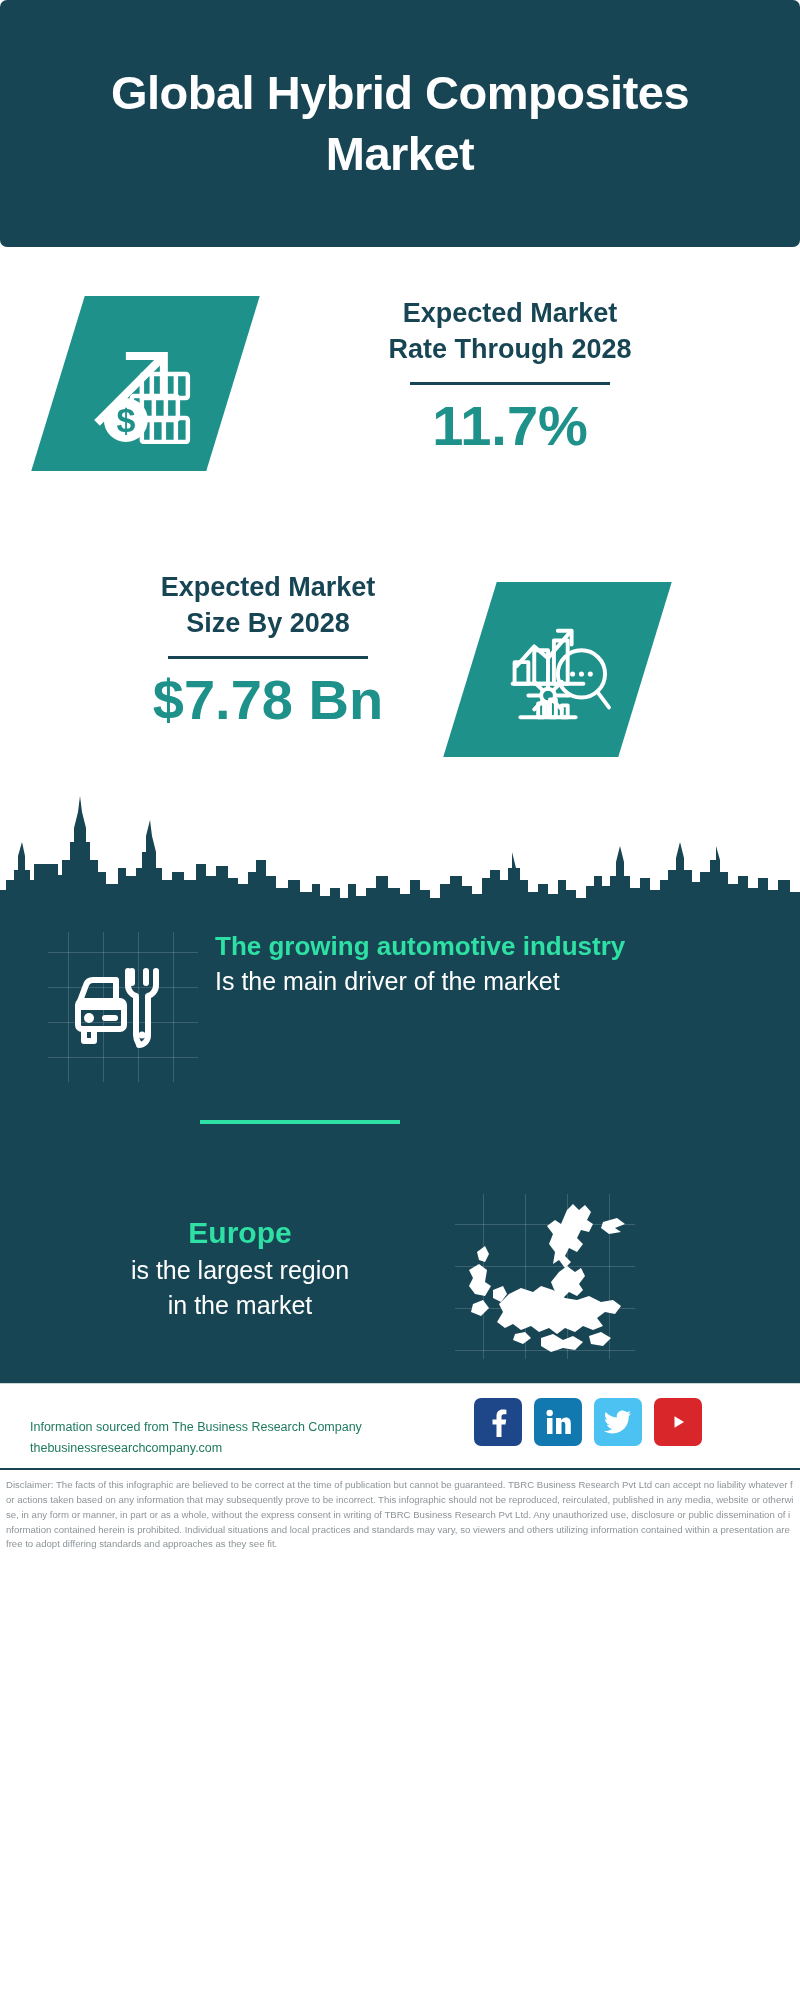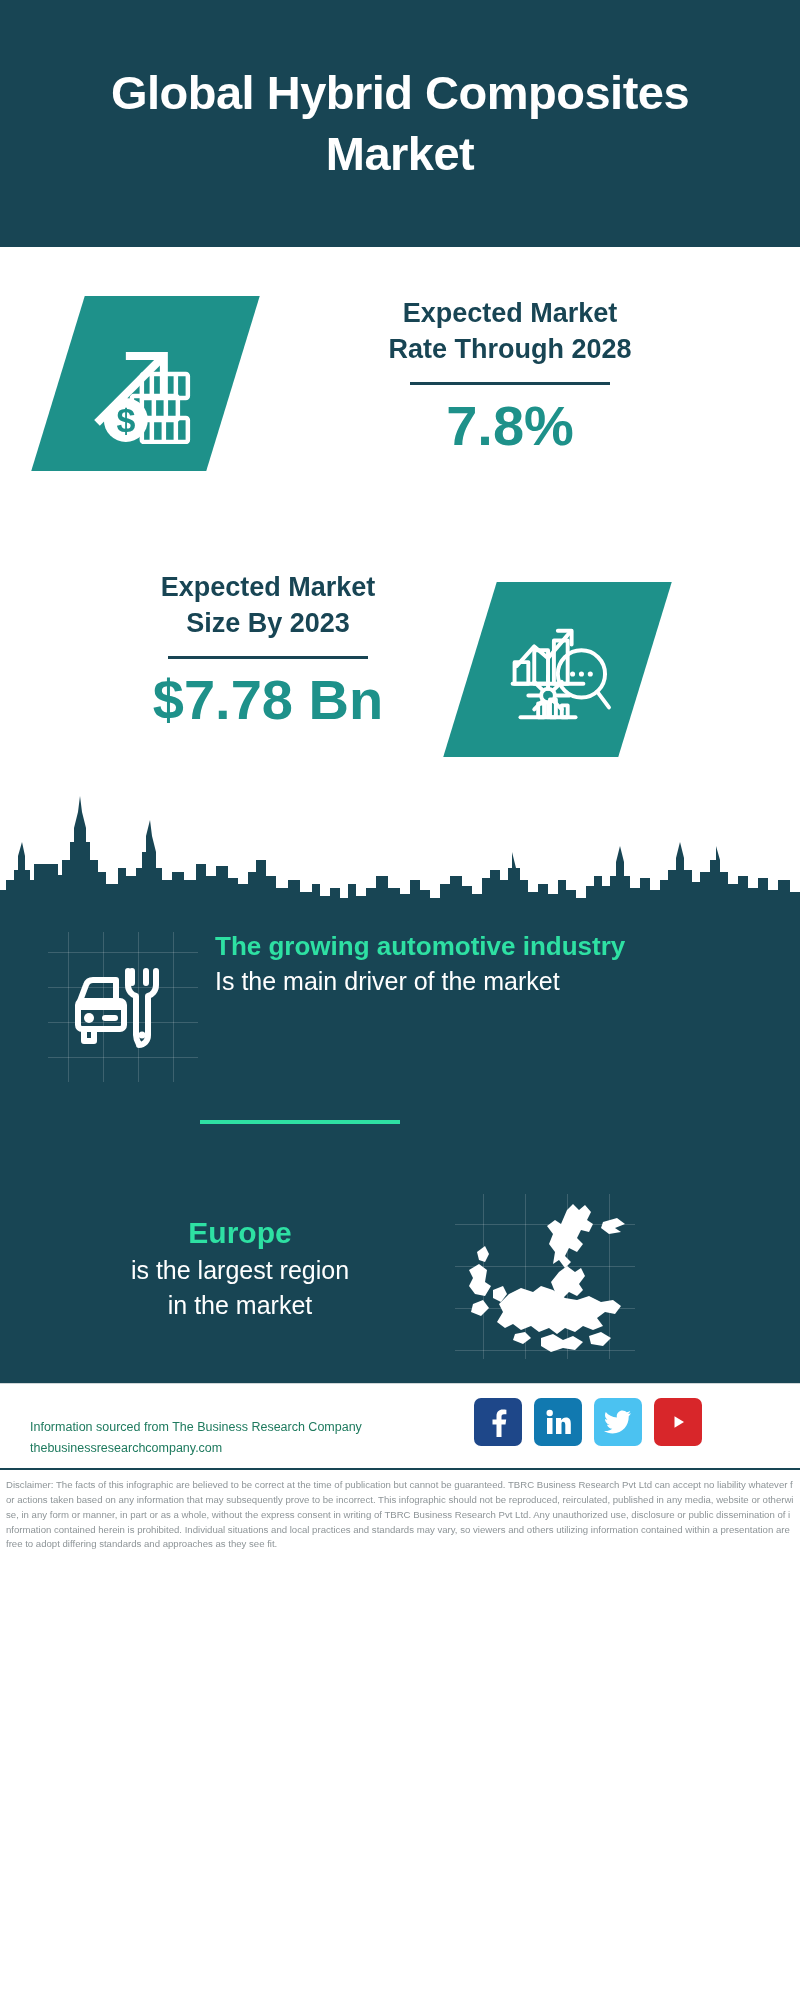--- a/index.html
+++ b/index.html
@@ -8,21 +8,21 @@
     font-family:"Liberation Sans", sans-serif;
     background:#ffffff;
     overflow:hidden;
   }
   .page { position:relative; width:800px; height:2000px; background:#fff; }
 
   
   .header {
     position:absolute; left:0; top:0; width:800px; height:247px;
     background:#184554;
-    display:flex; align-items:center; justify-content:center;
+    display:flex; align-items:center; justify-content:center;border-radius:7px;
   }
   .header-title {
     color:#ffffff; font-size:47px; font-weight:bold; line-height:1.28;
     text-align:center; letter-spacing:-0.5px; width:640px;
   }
 
   
   .stat1 { position:absolute; left:0; top:247px; width:800px; height:300px; }
   .para-badge {
     position:absolute; background:#1e918a;
@@ -158,28 +158,28 @@
           </g>
           <circle cx="40" cy="96" r="22" fill="#ffffff"></circle>
           <text x="40" y="108" font-family="Liberation Sans, sans-serif" font-size="34" font-weight="bold" fill="#1e918a" text-anchor="middle">$</text>
         </svg>
       </div>
     </div>
     <div class="stat-text-right">
       <div class="stat-head">Expected Market</div>
       <div class="stat-head">Rate Through 2028</div>
       <div class="stat-rule"></div>
-      <div class="stat-value">7.8%</div>
+      <div class="stat-value">11.7%</div>
     </div>
   </div>
 
   <div class="stat2">
     <div class="stat-text-left">
       <div class="stat-head">Expected Market</div>
-      <div class="stat-head">Size By 2023</div>
+      <div class="stat-head">Size By 2028</div>
       <div class="stat-rule"></div>
       <div class="stat-value">$7.78 Bn</div>
     </div>
     <div class="para-badge right">
       <div class="para-inner">
         <svg width="118" height="118" viewBox="0 0 120 120">
           <g stroke="#ffffff" stroke-width="4" fill="none" stroke-linecap="round" stroke-linejoin="round">
             <path d="M18 56 L36 36 L50 48 L72 22"></path>
             <path d="M60 20 L74 20 L74 34"></path>
             <rect x="16" y="52" width="14" height="22"></rect>

